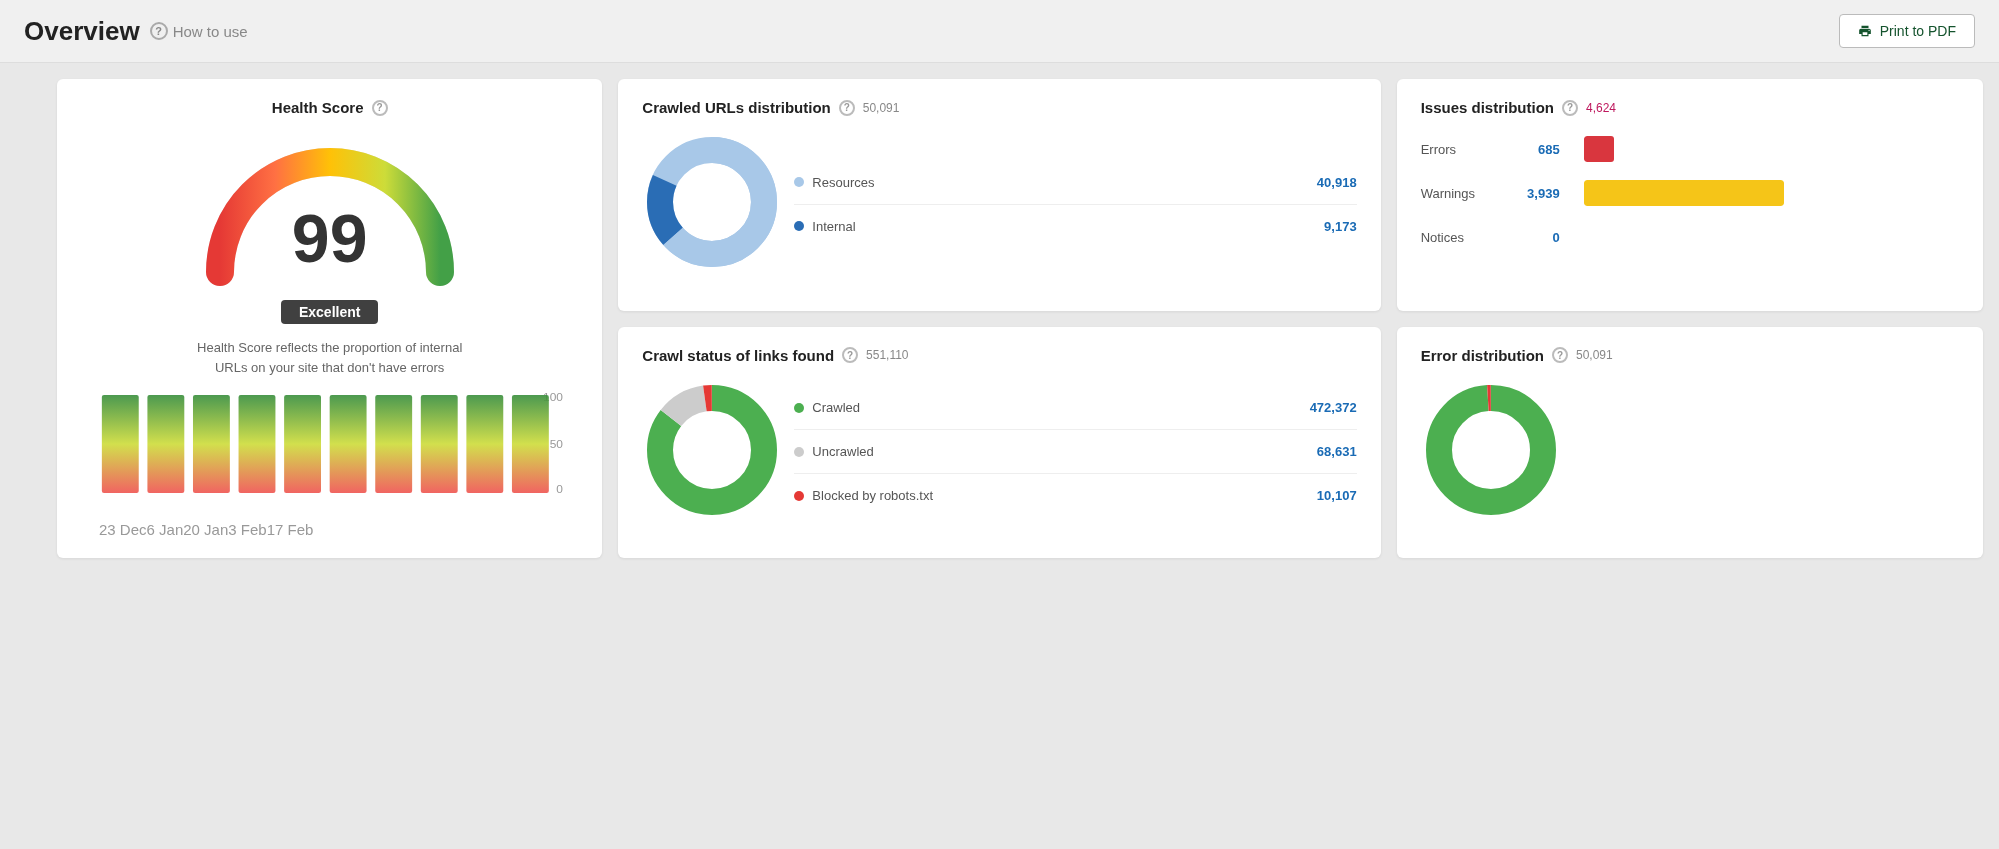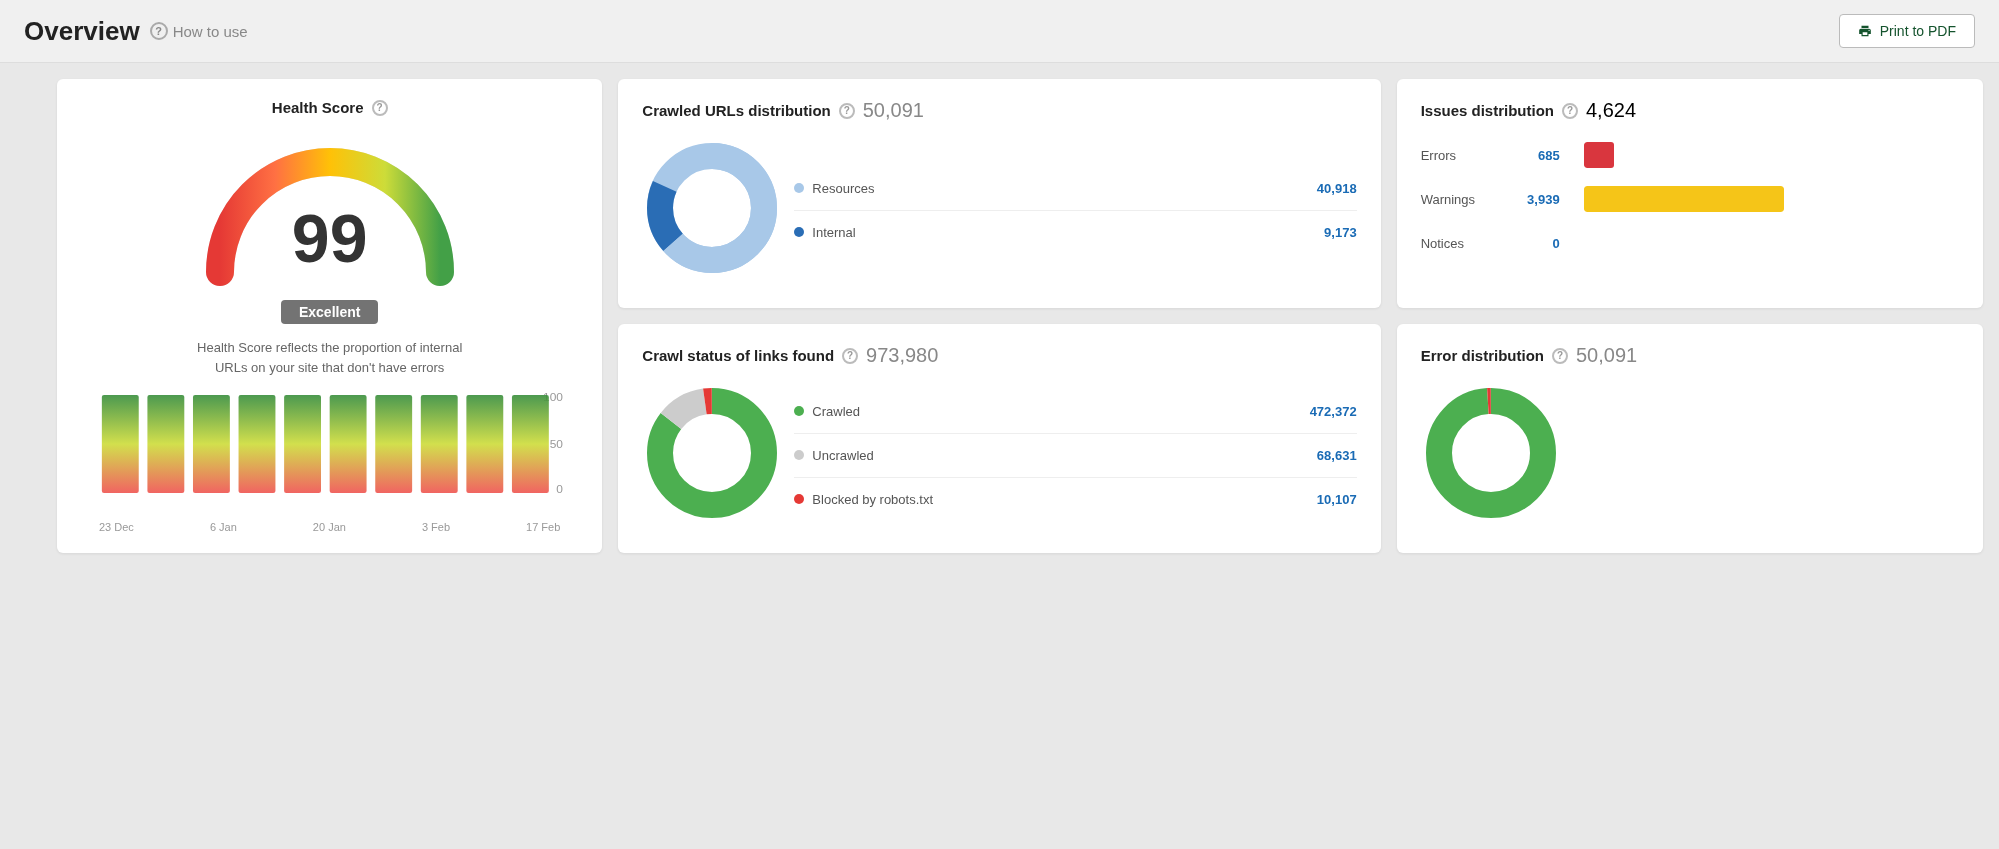--- a/index.html
+++ b/index.html
@@ -91,21 +91,21 @@
       align-items: center;
       justify-content: center;
       font-size: 10px;
       color: #999;
       font-weight: bold;
       flex-shrink: 0;
     }
     .card-title .total {
       color: #888;
       font-weight: 400;
-      font-size: 20px;
+      font-size: 12px;
       text-align: center;
     }
     .blue-number { color: #1a6bb5; }
 
     
     .chart-row {
       display: flex;
       align-items: center;
       gap: 12px;
     }
@@ -146,21 +146,21 @@
       position: absolute;
       bottom: 20px;
       left: 50%;
       transform: translateX(-50%);
       font-size: 68px;
       font-weight: 700;
       color: #333;
       line-height: 1;
     }
     .excellent-badge {
-      background: #737373;
+      background: #404040;
       color: #fff;
       padding: 4px 18px;
       border-radius: 4px;
       font-size: 14px;
       font-weight: 600;
       margin-bottom: 14px;
     }
     .health-desc {
       text-align: center;
       font-size: 13px;
@@ -321,35 +321,35 @@
 
         <rect x="262" y="2" width="34" height="98" rx="2" fill="url(#barGrad0)" opacity="0.9"></rect>
 
         <rect x="304" y="2" width="34" height="98" rx="2" fill="url(#barGrad0)" opacity="0.9"></rect>
 
         <rect x="346" y="2" width="34" height="98" rx="2" fill="url(#barGrad0)" opacity="0.9"></rect>
 
         <rect x="388" y="2" width="34" height="98" rx="2" fill="url(#barGrad0)" opacity="0.9"></rect>
       </svg>
       
-      <div style="display:flex;justify-content:space-between;padding:0 8px;font-size:11px;color:#999;margin-top:4px">
+      <div style="display:flex;padding:0 8px;font-size:15px;color:#999;margin-top:4px">
         <span>23 Dec</span>
         <span>6 Jan</span>
         <span>20 Jan</span>
         <span>3 Feb</span>
         <span>17 Feb</span>
       </div>
     </div>
   </div>
 
   <div class="card">
     <div class="card-title">
       <span>Issues distribution</span>
       <span class="help-icon">?</span>
-      <span class="total" style="color:#000000">4,624</span>
+      <span class="total" style="color:#be185d">4,624</span>
     </div>
 
     <div style="margin-top:20px">
 
       <div class="issues-row">
         <span class="issues-label">Errors</span>
         <span class="issues-count blue-number">685</span>
         <div class="issues-bar-wrap" style="max-width:200px">
           <div class="issues-bar" style="width:15%;background:#d9363e;height:26px;border-radius:3px"></div>
         </div>
@@ -370,21 +370,21 @@
           <div class="issues-bar" style="width:0%;background:#aaa;height:26px;border-radius:3px"></div>
         </div>
       </div>
     </div>
   </div>
 
   <div class="card">
     <div class="card-title">
       <span>Crawl status of links found</span>
       <span class="help-icon">?</span>
-      <span class="total blue-number">973,980</span>
+      <span class="total blue-number">551,110</span>
     </div>
     <div class="chart-row">
 
       <div class="donut-container">
         <svg width="140" height="140" viewBox="0 0 140 140">
           <circle cx="70" cy="70" r="52" fill="none" stroke="#4caf50" stroke-width="26" stroke-dasharray="279 47" stroke-dashoffset="0" transform="rotate(-90 70 70)"></circle>
           <circle cx="70" cy="70" r="52" fill="none" stroke="#ccc" stroke-width="26" stroke-dasharray="40 286" stroke-dashoffset="-279" transform="rotate(-90 70 70)"></circle>
           <circle cx="70" cy="70" r="52" fill="none" stroke="#e53935" stroke-width="26" stroke-dasharray="7 319" stroke-dashoffset="-319" transform="rotate(-90 70 70)"></circle>
           <circle cx="70" cy="70" r="36" fill="white"></circle>
         </svg>

